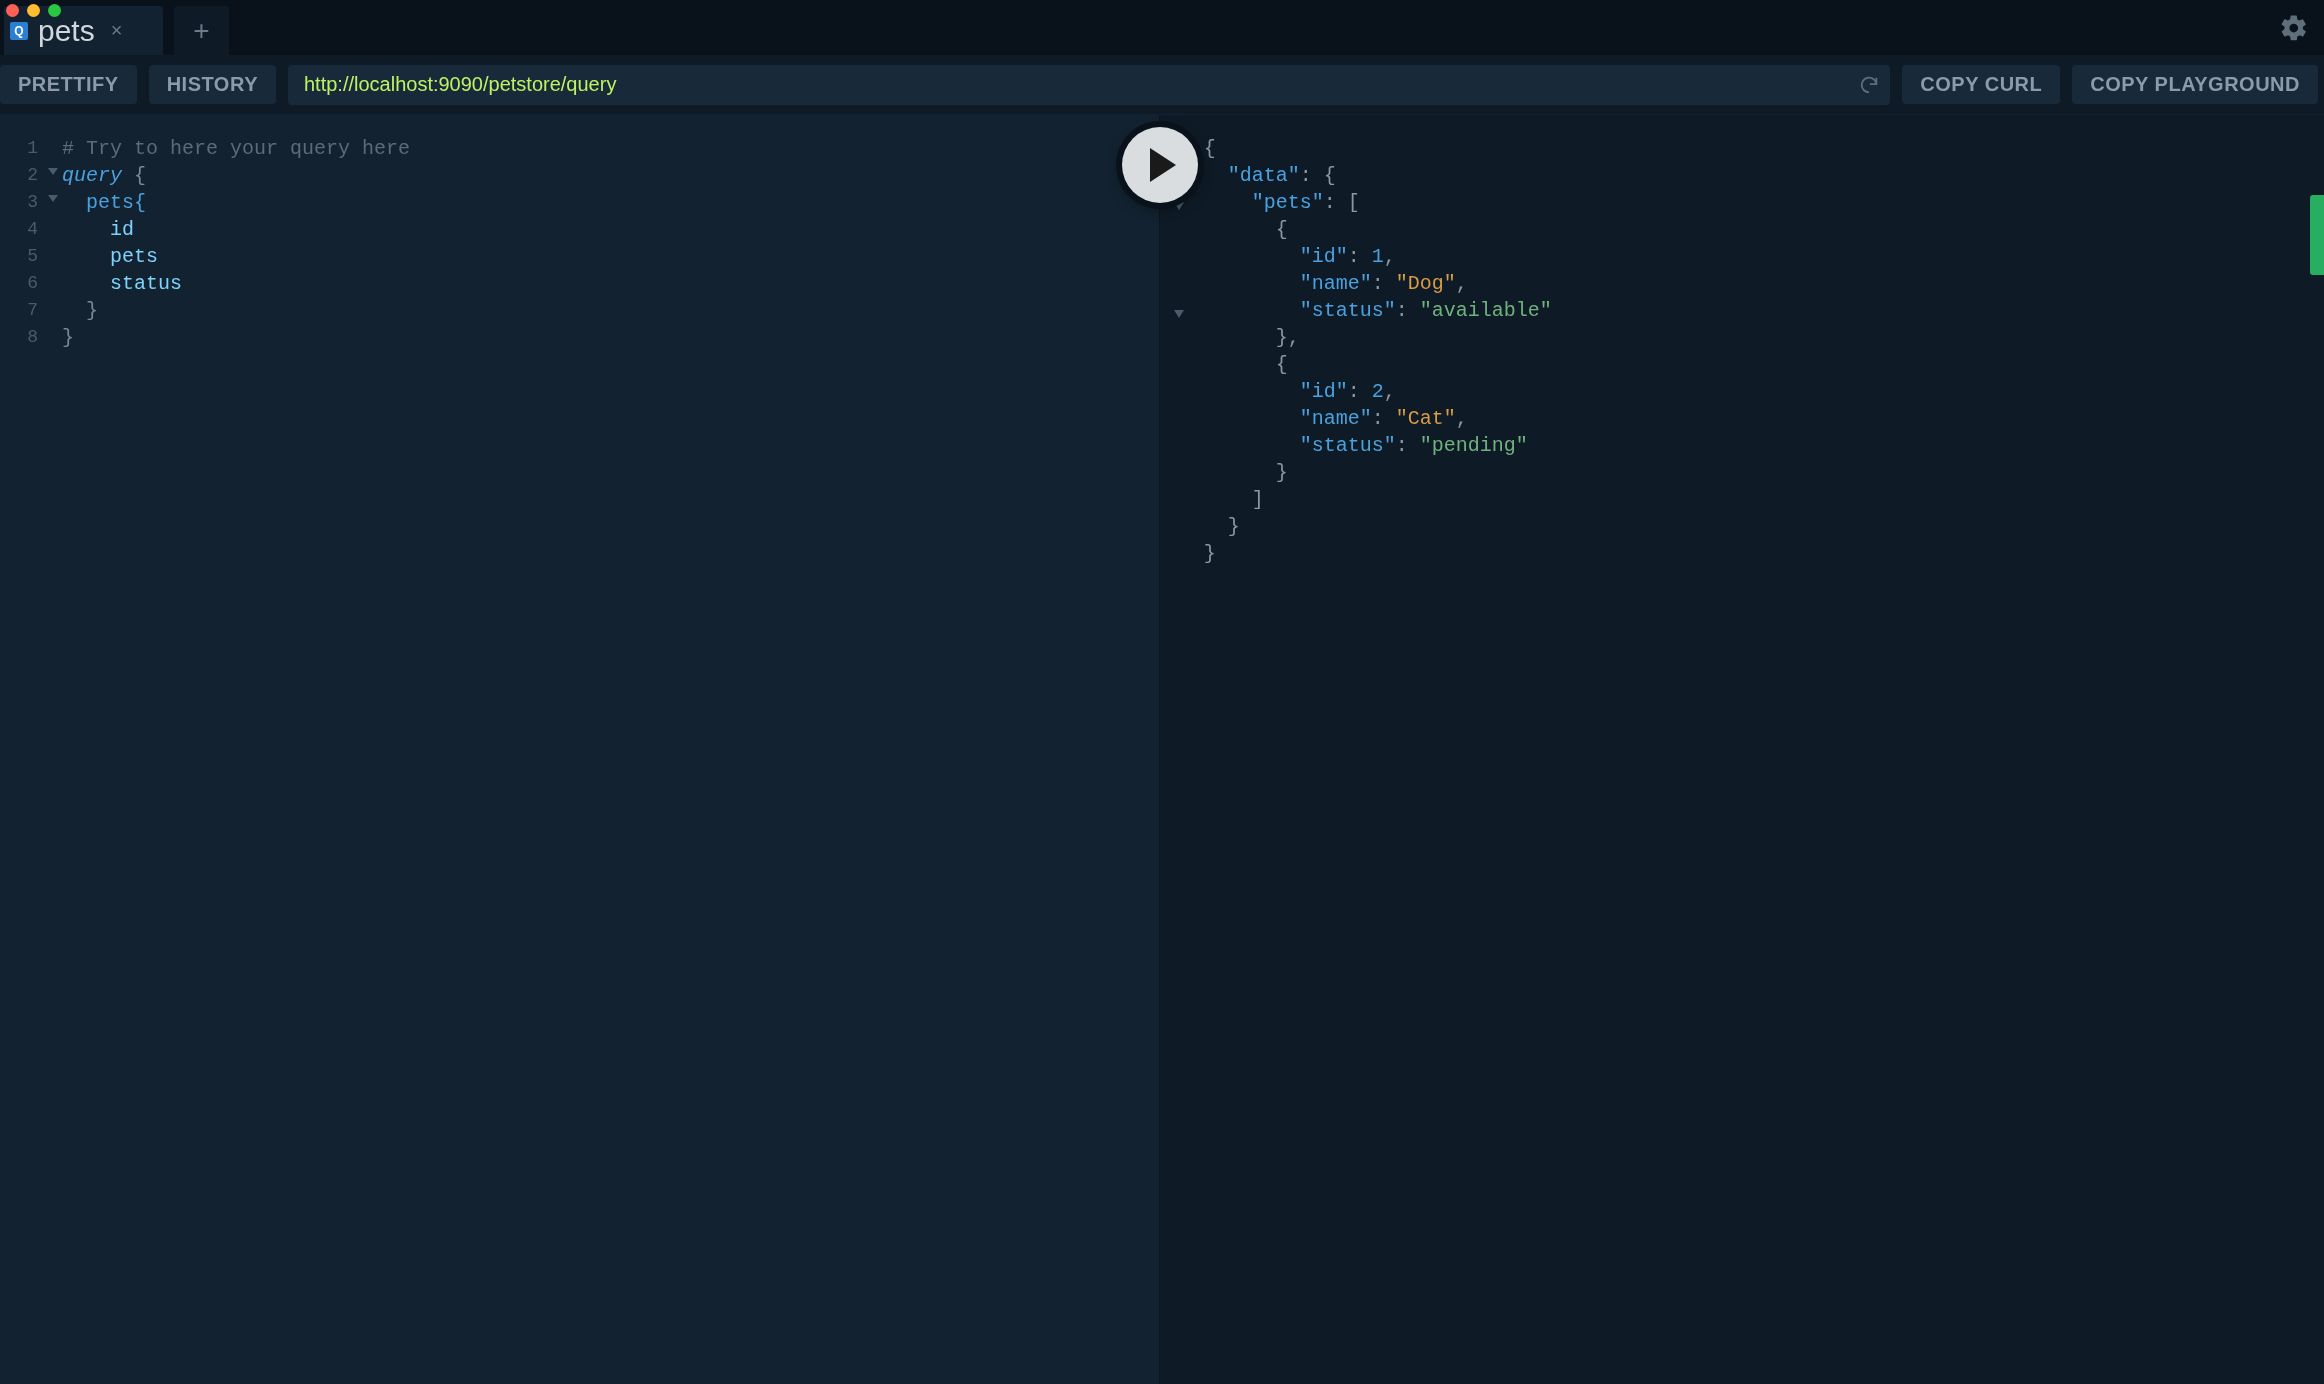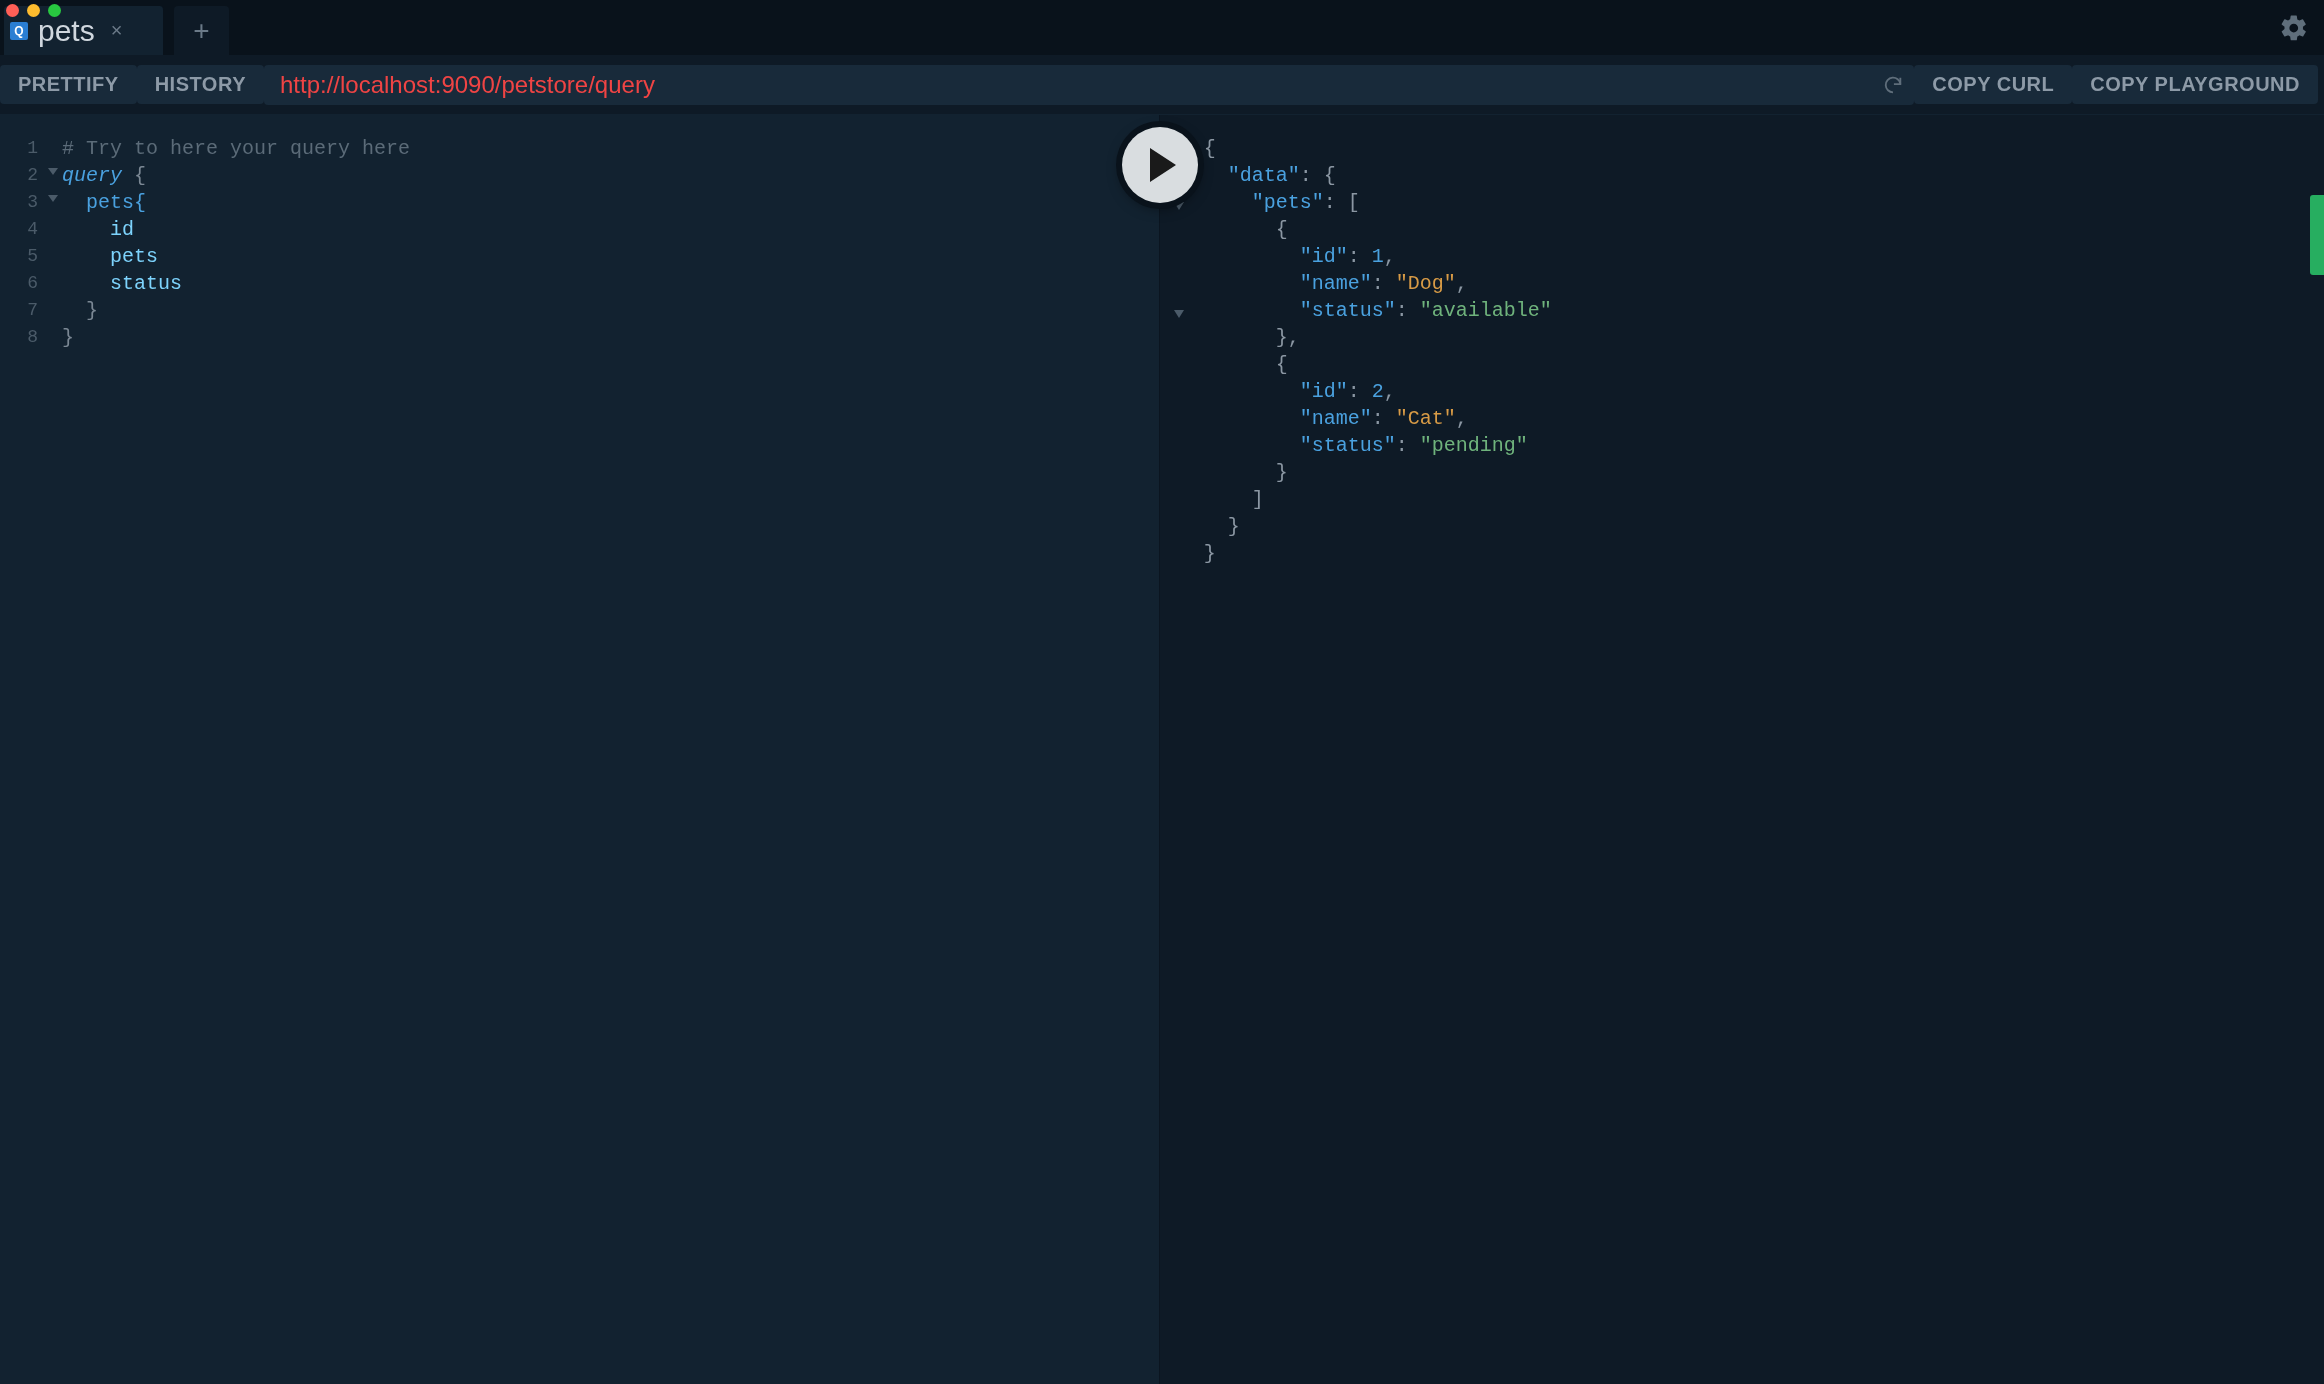--- a/index.html
+++ b/index.html
@@ -79,21 +79,21 @@
     color:#6b7a88;
   }
   .gear svg { width:30px;height:30px;fill:#5f6e7b; }
 
   
   .toolbar {
     height: 60px;
     background:#0e1a26;
     display:flex;
     align-items:center;
-    gap:0;
+    gap:12px;
     padding: 10px 6px 10px 0;
     border-bottom: 1px solid #122230;
   }
   .btn {
     background:#182a3a;
     color:#8d9aa7;
     font-size:20px;
     font-weight:600;
     letter-spacing:0.5px;
     padding: 8px 18px;
@@ -109,22 +109,22 @@
     background:#182a3a;
     border-radius:4px;
     height:40px;
     padding: 0 10px 0 16px;
   }
   .endpoint input {
     flex:1;
     background:transparent;
     border:none;
     outline:none;
-    color:#ef4444;
-    font-size:24px;
+    color:#bef264;
+    font-size:20px;
   }
   .reload {
     color:#5f6e7b;
     display:flex;align-items:center;justify-content:center;
   }
   .reload svg{width:22px;height:22px;fill:none;stroke:#5f6e7b;stroke-width:2;}
 
   
   .main {
     flex:1;

